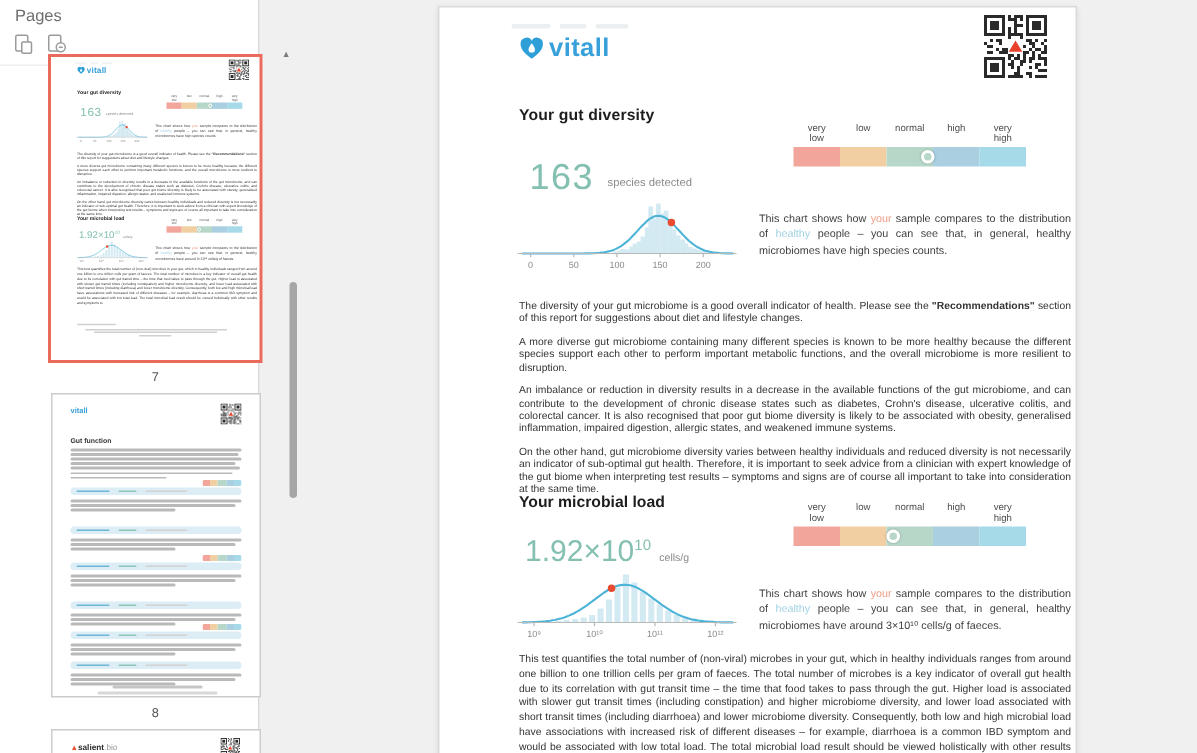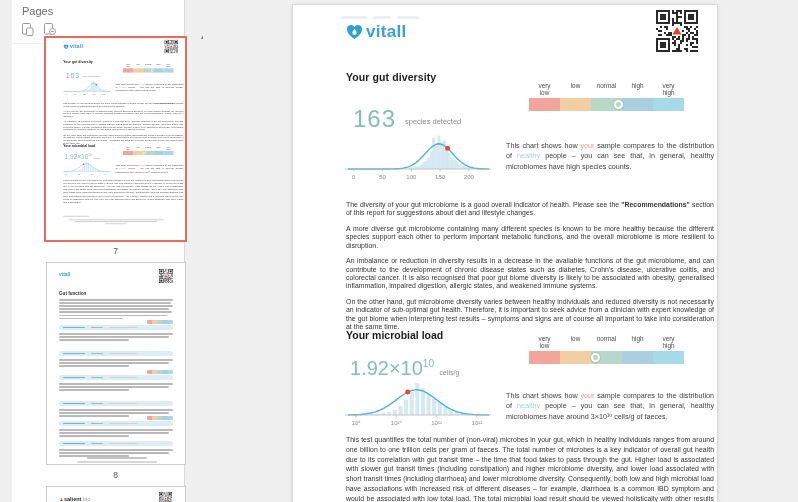--- a/index.html
+++ b/index.html
@@ -4,21 +4,21 @@
 <style>
   :root{
     --brand:#38a0da; --teal:#84c0b1; --red:#e84b30; --curve:#4db4d8; --hist:#d4eaf2;
     --sel:#ea6a5c; --orange:#ef9d86; --hblue:#a3d2e3;
   }
   *{box-sizing:border-box; margin:0; padding:0;}
   html,body{width:798px;height:502px;overflow:hidden;}
   body{font-family:"Liberation Sans","DejaVu Sans",sans-serif; background:#f0f0f1; position:relative;}
 
   
-  #sidebar{position:absolute;left:12px;top:0;width:173px;height:502px;background:#ffffff;border-right:1px solid #d8d8d8;}
+  #sidebar{position:absolute;left:0;top:0;width:173px;height:502px;background:#ffffff;border-right:1px solid #d8d8d8;}
   .panel-title{position:absolute;left:10px;top:5px;font-size:11px;color:#6f6f6f;}
   .panel-tools{position:absolute;left:8px;top:22px;display:flex;gap:7px;}
   .tool{background:none;border:none;width:15px;height:15px;padding:0;cursor:pointer;}
   .panel-sep{position:absolute;top:43px;left:0;width:202px;border-top:1px solid #efefef;}
   .thumb{position:absolute;background:#fff;overflow:hidden;}
   .thumb1{left:32px;top:36px;width:143px;height:206px;border:2px solid var(--sel);}
   .thumb2{left:34px;top:262px;width:140px;height:203px;border:1px solid #cccccc;}
   .thumb3{left:34px;top:486px;width:140px;height:40px;border:1px solid #cccccc;}
   .thumb-scale{width:426px;height:620px;transform:scale(0.3262);transform-origin:0 0;pointer-events:none;}
   .page-label{position:absolute;left:32px;width:143px;text-align:center;font-size:8.5px;color:#555;}

